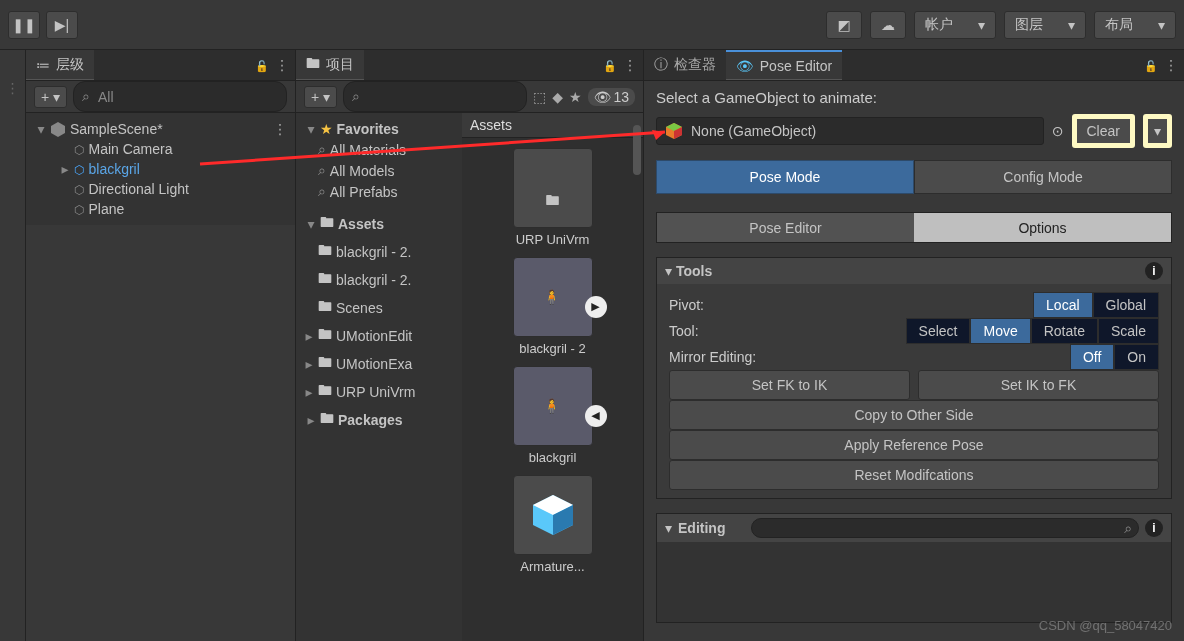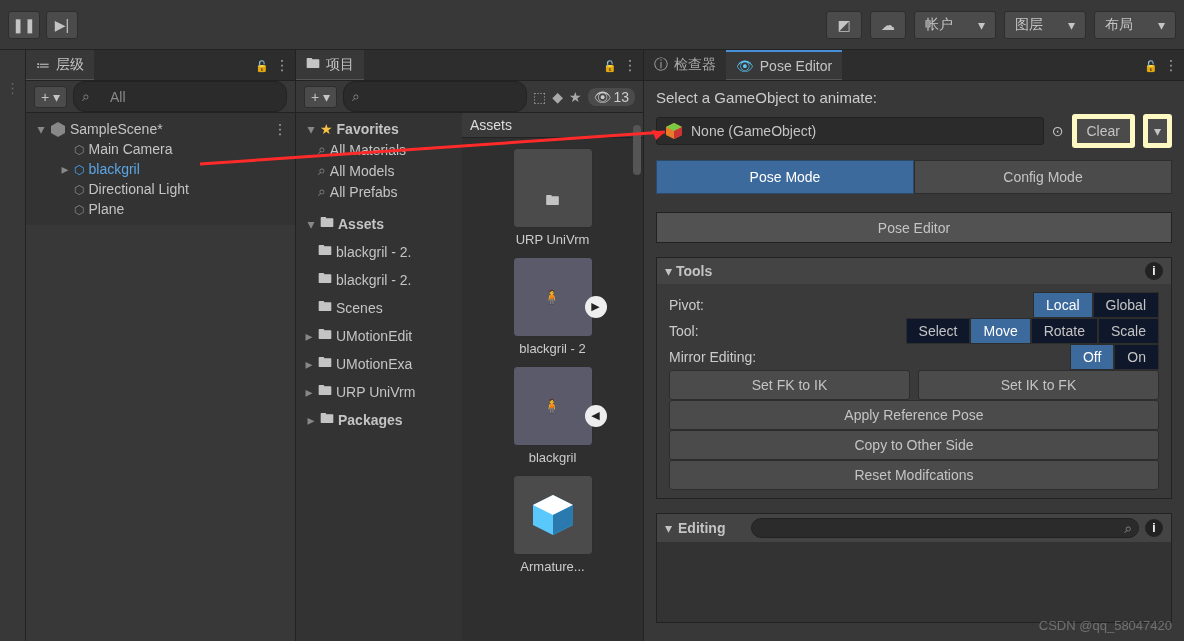--- a/index.html
+++ b/index.html
@@ -12,21 +12,21 @@
 .top-icon-btn { width: 36px; height: 28px; background: #4b4b4b; border: 1px solid #2d2d2d; border-radius: 3px; display: flex; align-items: center; justify-content: center; cursor: pointer; }
 .content { display: flex; height: calc(641px - 50px); }
 .leftedge { width: 26px; background: #383838; border-right: 1px solid #222; display:flex; flex-direction:column; gap:20px; align-items:center; padding-top:30px; }
 .panel { background: #383838; border-right: 1px solid #222; display: flex; flex-direction: column; }
 .tab { background: #383838; height: 30px; display: flex; align-items: center; padding: 0 10px; gap: 6px; border-bottom: 1px solid #555; cursor:pointer;}
 .tab.inactive { background: #2f2f2f; border-bottom: none; color: #aaa; }
 .tab-strip { display: flex; background: #2d2d2d; border-bottom: 1px solid #222; align-items:center;}
 .hdr-spacer { flex: 1; }
 .tool-row { height: 32px; display: flex; align-items: center; gap: 6px; padding: 3px 8px; border-bottom: 1px solid #222; }
 .plus-btn { background: #4b4b4b; border: 1px solid #2d2d2d; border-radius: 3px; padding: 2px 6px; display: flex; align-items: center; gap: 2px; cursor: pointer; }
-.search-box { flex: 1; background: #2b2b2b; border: 1px solid #222; border-radius: 12px; height: 31px; padding: 0 8px; display: flex; align-items: center; gap: 20px; color: #888; }
+.search-box { flex: 1; background: #2b2b2b; border: 1px solid #222; border-radius: 12px; height: 31px; padding: 0 8px; display: flex; align-items: center; gap: 8px; color: #888; }
 .tree { padding: 6px 4px 6px 0; font-size: 14px; }
 .tree-row { display: flex; align-items: center; gap: 4px; padding: 2px 4px 2px 10px; cursor: pointer; white-space: nowrap; }
 .tree-row .blue { color: #5aa5e6; }
 .indent0 { padding-left: 22px; }
 .indent1 { padding-left: 48px; }
 .foldout { display:inline-block; width:10px; text-align:center; color:#888; }
 .cube-icon::before { content: "⬡"; color: #888; font-size: 12px; }
 .cube-icon.blue::before { color: #4aa8ff; }
 .project-panel { width: 348px; }
 .hierarchy-panel { width: 270px; }
@@ -317,20 +317,21 @@
         <span style="cursor:pointer;">⊙</span>
         <div class="clear-btn"><span>Clear</span></div>
         <div class="clear-btn" style="padding:4px 6px;">▾</div>
       </div>
       <div class="mode-row">
         <div class="mode-btn active"><span>Pose Mode</span></div>
         <div class="mode-btn"><span>Config Mode</span></div>
       </div>
       <div class="sub-tabs">
         <div class="sub-tab active"><span>Pose Editor</span></div>
+        <div class="sub-tab" style="background:#bfbfbf; color:#222;"><span>Options</span></div>
       </div>
 
       <div class="tools-section">
         <div class="section-header">
           <span><span>▾</span> <b>Tools</b></span>
           <span class="info-circle">i</span>
         </div>
         <div class="section-body">
           <div class="field-row">
             <span class="field-label">Pivot:</span>
@@ -352,22 +353,22 @@
             <span class="field-label">Mirror Editing:</span>
             <div class="seg-group">
               <div class="seg active"><span>Off</span></div>
               <div class="seg"><span>On</span></div>
             </div>
           </div>
           <div class="action-row">
             <div class="action-btn"><span>Set FK to IK</span></div>
             <div class="action-btn"><span>Set IK to FK</span></div>
           </div>
+          <div class="action-btn"><span>Copy to Other Side</span></div>
           <div class="action-btn"><span>Apply Reference Pose</span></div>
-          <div class="action-btn"><span>Copy to Other Side</span></div>
           <div class="action-btn"><span>Reset Modifcations</span></div>
         </div>
       </div>
 
       <div class="channels-section">
         <div class="channels-header">
           <span>▾</span>
           <b>Editing</b>
           <div class="channels-search">
               <span class="hdr-spacer"></span>

